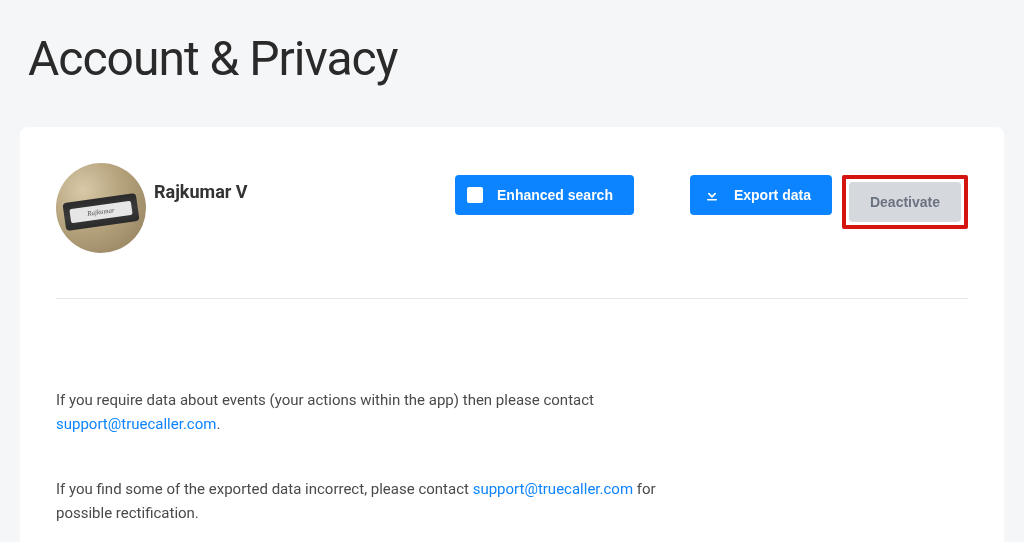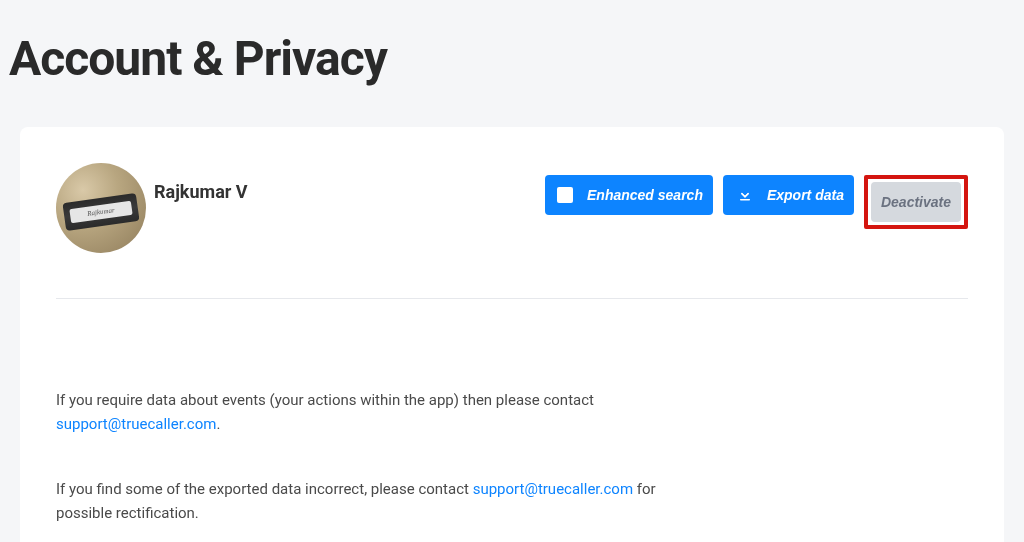--- a/index.html
+++ b/index.html
@@ -9,23 +9,23 @@
     }
     body {
       font-family: -apple-system, BlinkMacSystemFont, 'Segoe UI', Roboto, Helvetica, Arial, sans-serif;
       background-color: #f5f6f8;
       width: 1024px;
       height: 542px;
       overflow: hidden;
     }
     .page-title {
       font-size: 48px;
-      font-weight: 700;
+      font-weight: 400;
       color: #2a2a2a;
-      padding: 30px 20px 20px 9px;
+      padding: 30px 20px 20px 28px;
       letter-spacing: -1px;
     }
     .card {
       background: #ffffff;
       border-radius: 8px;
       margin: 20px;
       padding: 36px;
     }
     .profile-row {
       display: flex;
@@ -90,22 +90,21 @@
       display: flex;
       align-items: center;
       justify-content: center;
       gap: 14px;
       height: 40px;
       border-radius: 4px;
       font-size: 14px;
       font-weight: 600;
       cursor: pointer;
       border: none;
-      padding: 0 10px;
-      font-style: italic;
+      padding: 0 21px;
     }
     .btn-blue {
       background-color: #0d84ff;
       color: #ffffff;
     }
     .btn-blue .icon-box {
       display: flex;
       align-items: center;
       justify-content: center;
     }
@@ -164,21 +163,21 @@
     </div>
 
     <div class="button-row">
       <button class="btn btn-blue" style="padding-left:12px;">
         <span class="icon-box">
           <span class="checkbox-square"></span>
         </span>
         <span>Enhanced search</span>
       </button>
 
-      <button class="btn btn-blue" style="padding-left:14px;">
+      <button class="btn btn-blue" style="padding-left:14px;margin-left:46px;">
         <span class="download-icon">
           <svg viewBox="0 0 24 24">
               <path d="M5 20h14v-2H5v2zM12 2L12 13.17 7.41 8.59 6 10l6 6 6-6-1.41-1.41L12 13.17 12 2z" transform="translate(0,0)"></path>
               <path d="M12 2v11.17l4.59-4.58L18 10l-6 6-6-6 1.41-1.41L12 13.17V2h0z" fill="#fff"></path>
               <rect x="5" y="18" width="14" height="2" fill="#fff"></rect>
             </svg>
         </span>
         <span>Export data</span>
       </button>
 

